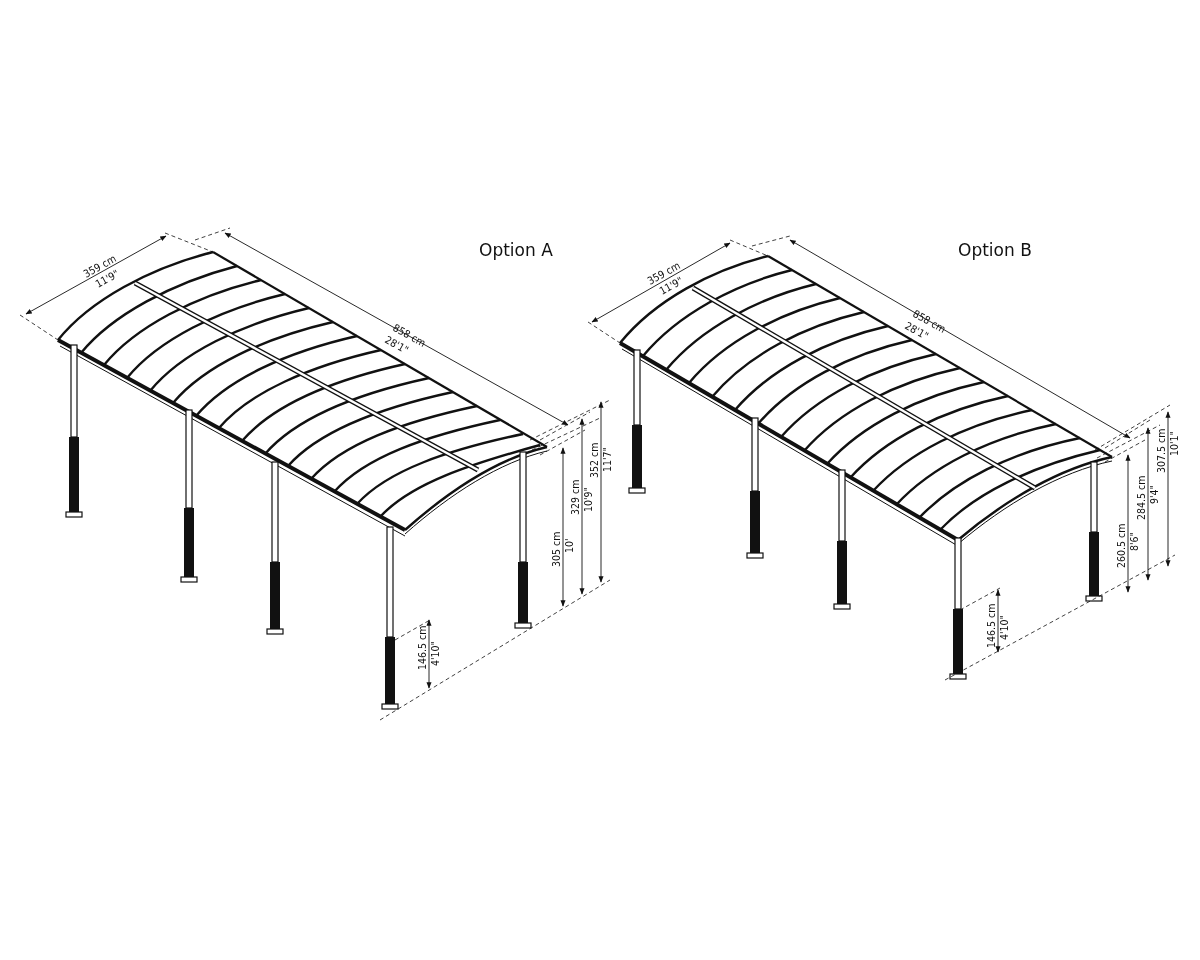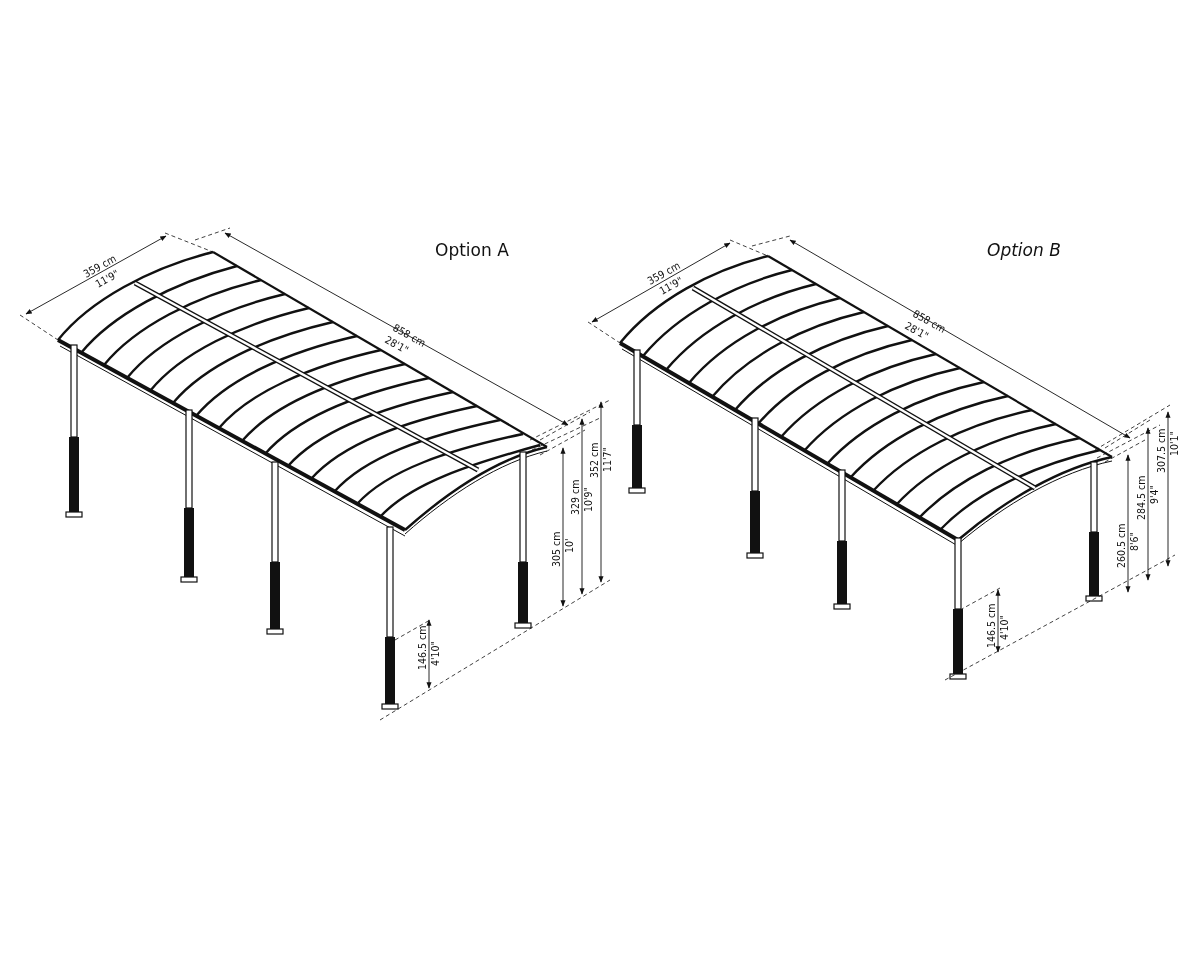--- a/index.html
+++ b/index.html
@@ -5,22 +5,22 @@
   html, body { margin:0; padding:0; background:#ffffff; }
   body { width:1200px; height:960px; overflow:hidden; position:relative; font-family:"DejaVu Sans", sans-serif; }
   #canvas { position:absolute; left:0; top:0; width:1200px; height:960px; }
   .title { position:absolute; font-family:"DejaVu Sans", sans-serif; font-size:17px; color:#111; }
   svg text { font-family:"DejaVu Sans Condensed","DejaVu Sans", sans-serif; fill:#111; }
   .dim { font-size:10.5px; }
 </style>
 </head>
 <body>
 
-<div class="title" style="left:435px; top:240px;text-align:center;">Option A</div>
-<div class="title" style="left:987px; top:240px;font-style:italic;">Option B</div>
+<div class="title" style="left:479px; top:240px;text-align:center;">Option A</div>
+<div class="title" style="left:958px; top:240px;">Option B</div>
 
 <svg id="canvas" width="1200" height="960" viewBox="0 0 1200 960" xmlns="http://www.w3.org/2000/svg">
   <defs>
     <marker id="arr" viewBox="0 0 10 10" refX="9" refY="5" markerWidth="7" markerHeight="7" orient="auto-start-reverse">
       <path d="M0,1 L10,5 L0,9 z" fill="#111"></path>
     </marker>
   </defs>
 
   <g>
 

